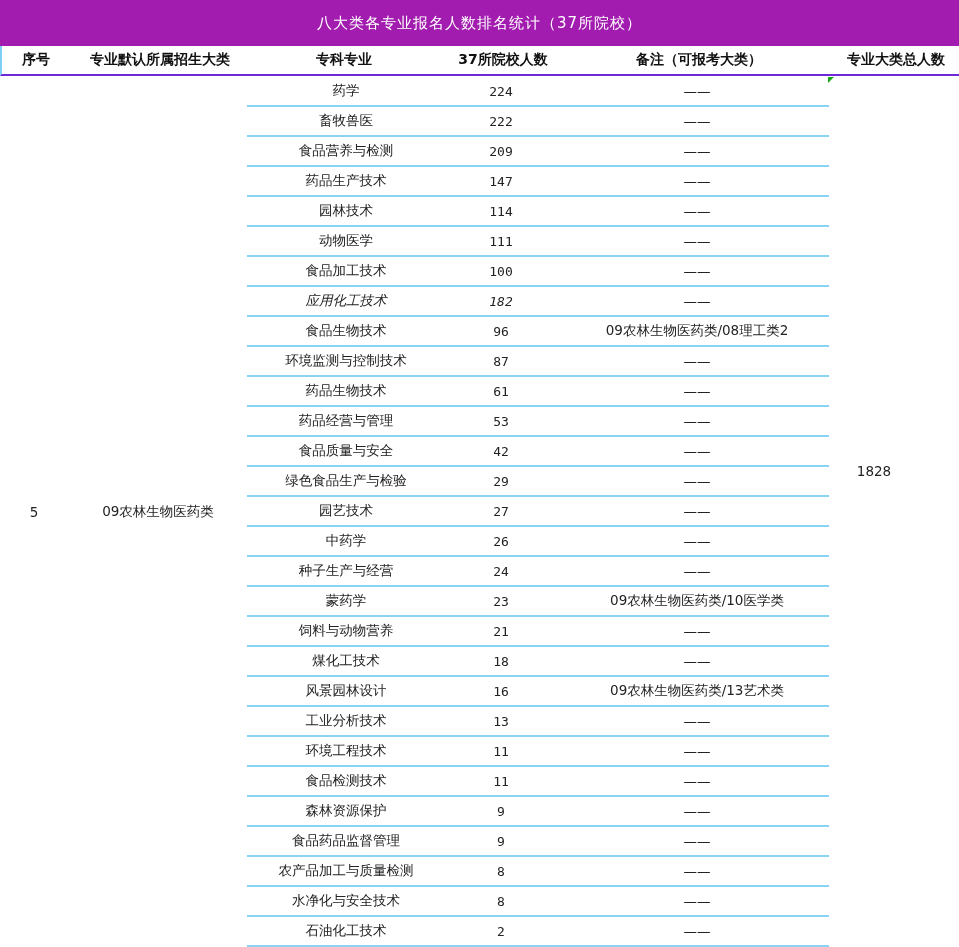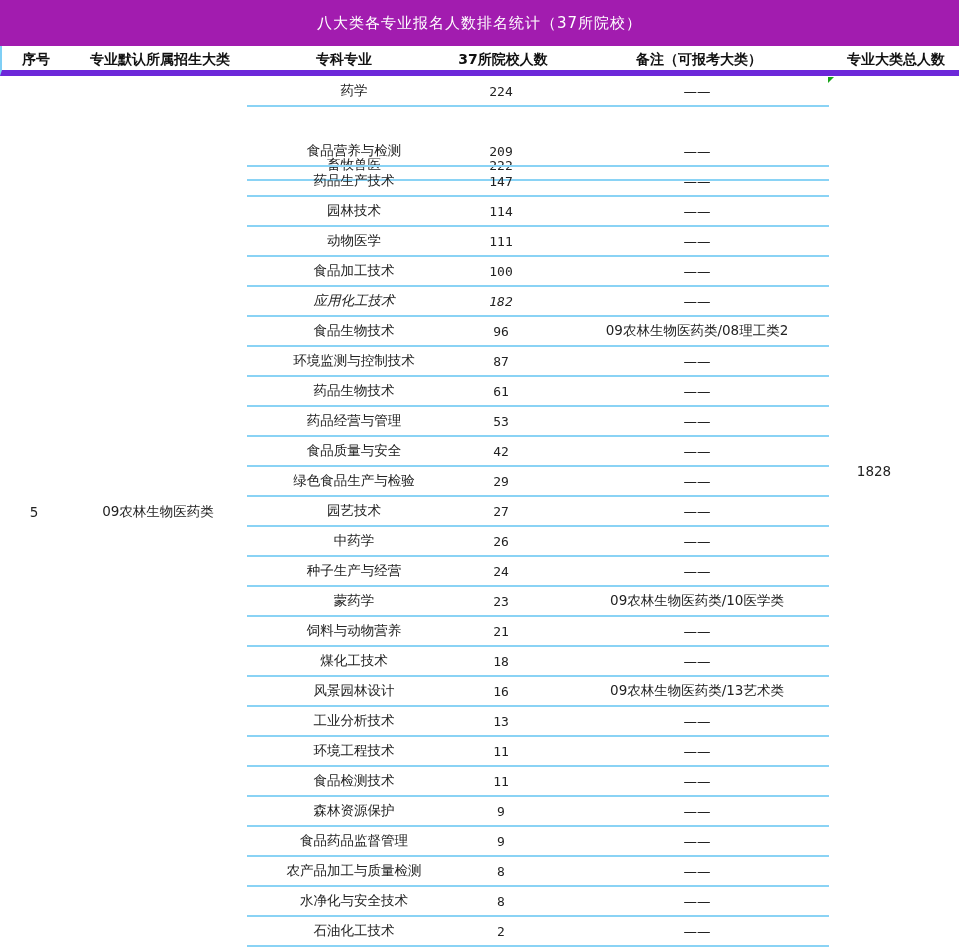--- a/index.html
+++ b/index.html
@@ -2,27 +2,27 @@
 <html><head>
 <meta charset="utf-8">
 <style>
   html, body { margin: 0; padding: 0; background: #ffffff; }
   body { width: 959px; height: 947px; position: relative; overflow: hidden;
          font-family: "DejaVu Sans", "Liberation Sans", sans-serif; color: #111; }
   .title-bar { position: absolute; left: 0; top: 0; width: 959px; height: 46px;
                background: #a21caf; color: #ffffff; font-size: 15px;
                display: flex; align-items: center; justify-content: center; letter-spacing: 1px; }
   .header-row { position: absolute; left: 0; top: 46px; width: 959px; height: 30px;
-                border-left: 2px solid #7fcff5; border-bottom: 6px solid #6d28d9; box-sizing: border-box; }
+                border-left: 2px solid #7fcff5; border-bottom: 2px solid #6d28d9; box-sizing: border-box; }
   .hcell { position: absolute; top: 0; height: 28px; display: flex; align-items: center;
            justify-content: center; font-weight: bold; font-size: 14px; color: #111; white-space: nowrap; }
   .row { position: absolute; left: 247px; width: 582px; height: 30px; border-bottom: 2px solid #8ad3f5; box-sizing: border-box; }
   .cell { position: absolute; top: 0; height: 28px; display: flex; align-items: center;
           justify-content: center; font-size: 13.5px; color: #222; white-space: nowrap; }
-  .c-major { left: 12px; width: 190px; }
+  .c-major { left: 4px; width: 190px; }
   .c-count { left: 190px; width: 128px; font-family: "DejaVu Sans Mono", "Liberation Mono", monospace; font-size: 13px; }
   .c-note { left: 318px; width: 264px; }
   .merged { position: absolute; display: flex; align-items: center; justify-content: center; font-size: 13.5px; color: #222; }
   .green-mark { position: absolute; left: 828px; top: 77px; width: 0; height: 0;
                 border-top: 6px solid #1aa51a; border-right: 6px solid transparent; }
 </style>
 </head>
 <body>
 
 <div class="title-bar">八大类各专业报名人数排名统计（37所院校）</div>
@@ -41,21 +41,21 @@
 <div class="merged" style="left:0;top:77px;width:68px;height:870px;">5</div>
 <div class="merged" style="left:68px;top:77px;width:180px;height:870px;">09农林生物医药类</div>
 <div class="merged" style="left:809px;top:77px;width:130px;height:788px;">1828</div>
 
 <div id="rows">
     <div class="row" style="top: 77px;">
     <div class="cell c-major">药学</div>
     <div class="cell c-count">224</div>
     <div class="cell c-note">——</div>
   </div>
-    <div class="row" style="top: 107px; margin-top: 44px;">
+    <div class="row" style="top: 107px;">
     <div class="cell c-major">畜牧兽医</div>
     <div class="cell c-count">222</div>
     <div class="cell c-note">——</div>
   </div>
     <div class="row" style="top: 137px;">
     <div class="cell c-major">食品营养与检测</div>
     <div class="cell c-count">209</div>
     <div class="cell c-note">——</div>
   </div>
     <div class="row" style="top: 167px;">

